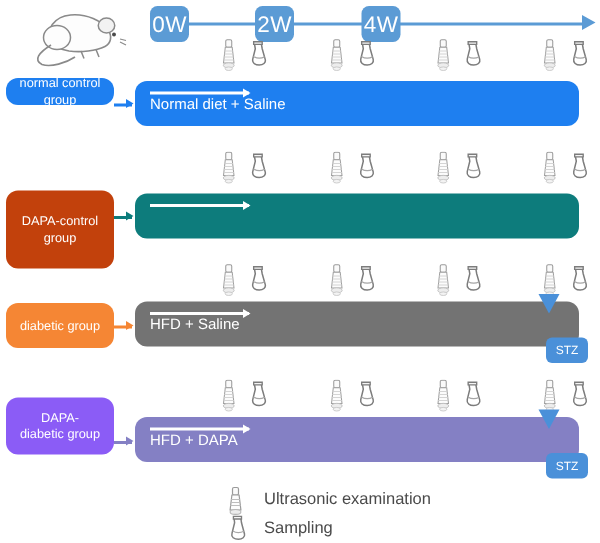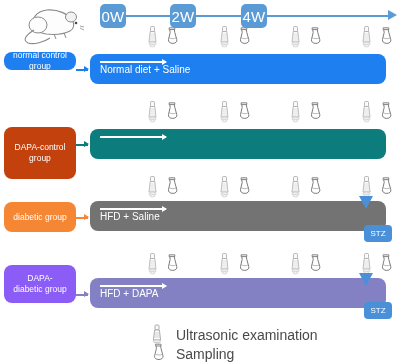--- a/index.html
+++ b/index.html
@@ -105,21 +105,21 @@
     border-left:7px solid transparent;
     border-right:7px solid transparent;
     border-top:13px solid #4A90D9;
   }
 
   
   .legend-row{position:absolute;height:16px;}
   .legend-icon{position:absolute;left:0;top:-2px;}
   .legend-text{
     position:absolute;left:26px;top:1px;
-    font-size:14px;color:#4a4a4a;
+    font-size:11px;color:#4a4a4a;
     white-space:nowrap;
   }
 </style>
 </head>
 <body>
 
 <div id="stage">
 
   <div class="mouse-art">
     <svg width="74" height="44" viewBox="0 0 74 44">

